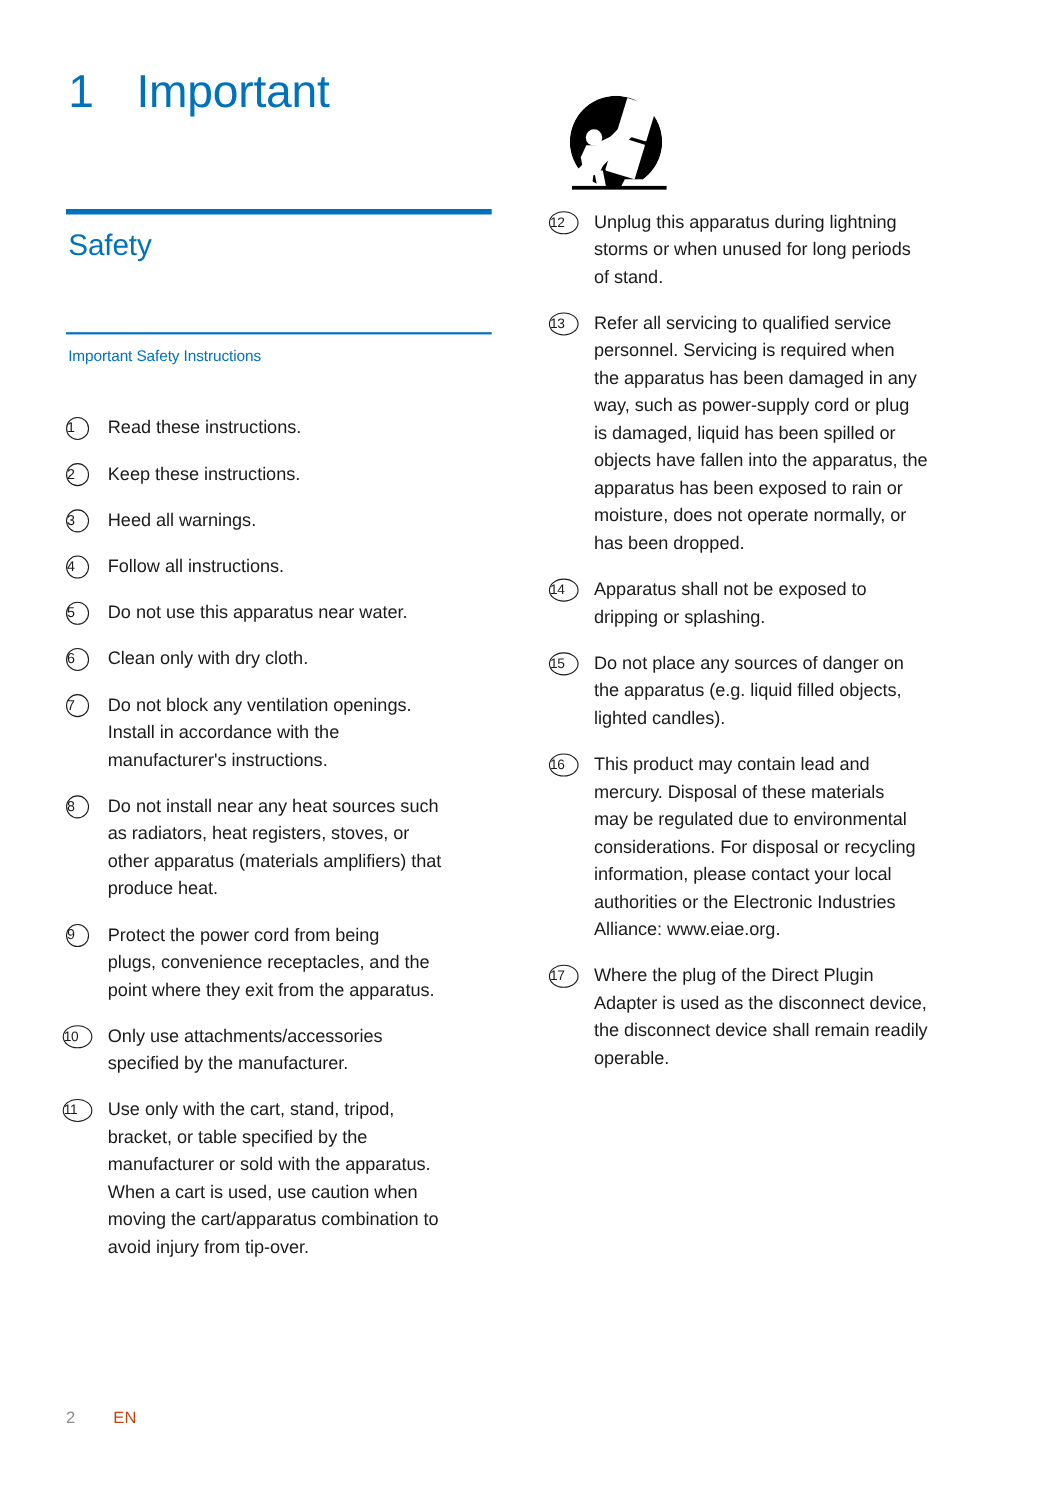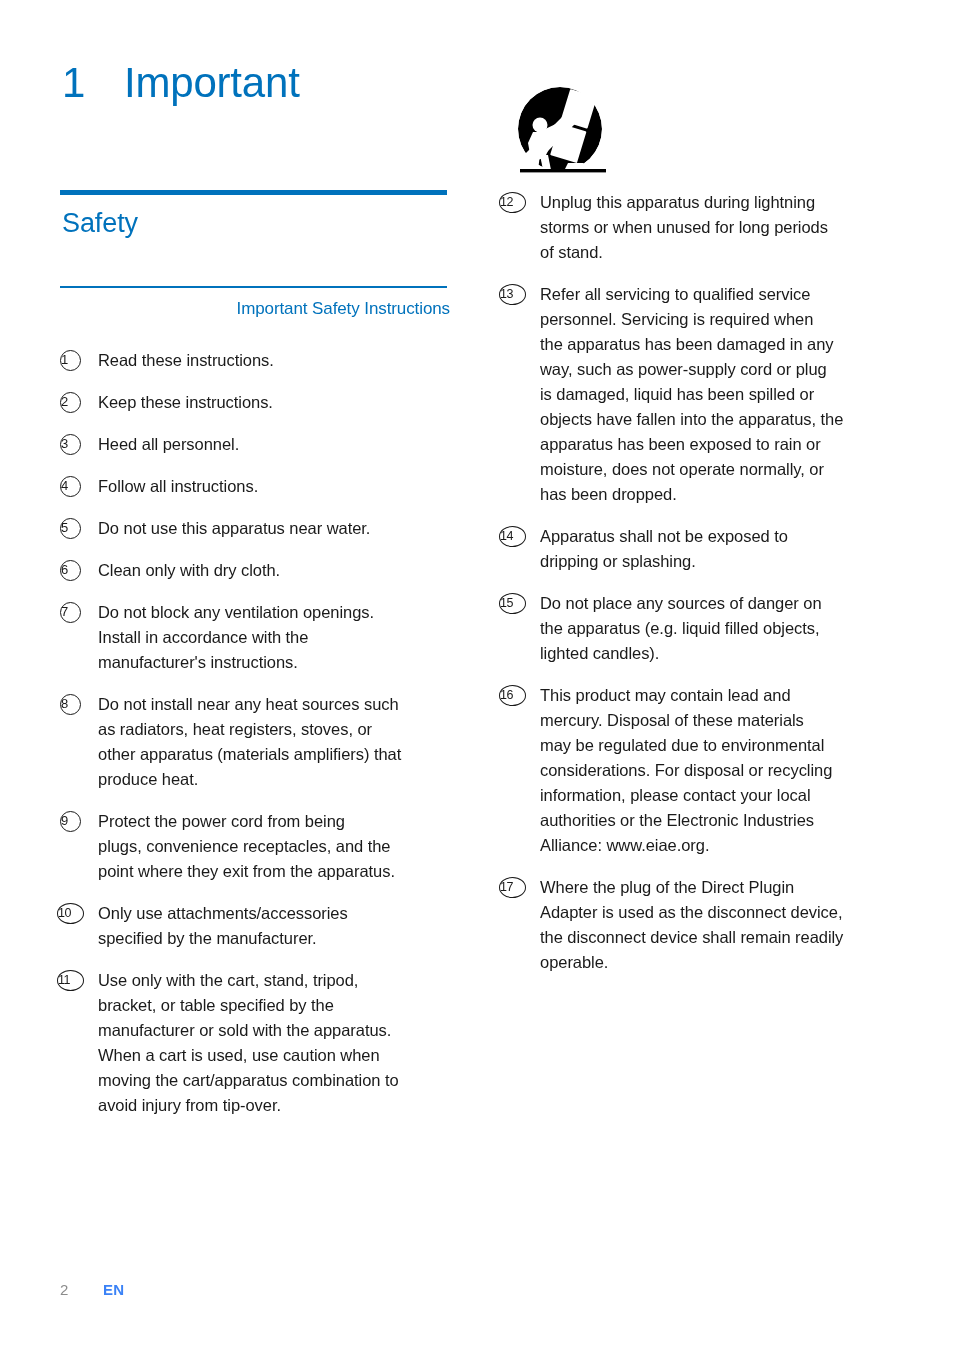--- a/index.html
+++ b/index.html
@@ -59,31 +59,30 @@
     height: 2px;
     background: #0072bc;
     width: 387px;
     margin: 0;
   }
   .h-section {
     color: #0072bc;
     font-size: 27px;
     font-weight: 400;
     line-height: 1.1;
-    margin: 14px 0 0 2px;
+    margin: 14px 0 16px 2px;
     letter-spacing: -0.1px;
   }
   .h-sub {
     color: #0072bc;
-    font-size: 17px;
+    font-size: 14px;
     font-weight: 400;
     line-height: 1.1;
-    margin: 12px 0 0 2px;
+    margin: 12px 0 16px 2px;
     letter-spacing: -0.1px;
-    text-align: right;
   }
   .gap-after-section { height: 47px; }
   .gap-after-sub { height: 30px; }
 
   
   .num-list {
     list-style: none;
     margin: 0;
     padding: 0;
   }
@@ -140,22 +139,22 @@
     align-items: baseline;
     font-size: 15px;
   }
   .footer-page {
     color: #8c8c8c;
     width: 43px;
     flex: 0 0 43px;
     font-weight: 400;
   }
   .footer-lang {
-    color: #3b82f6;
-    font-weight: 700;
+    color: #c2410c;
+    font-weight: 400;
     letter-spacing: 0.2px;
   }
 </style>
 </head>
 <body>
 
 <div class="page">
 
   <div class="chapter-title">
     <span class="chapter-num">1</span>
@@ -203,21 +202,21 @@
   <div class="col col-left">
     <div class="rule-thick"></div>
     <div class="h-section">Safety</div>
     <div class="gap-after-section"></div>
     <div class="rule-thin"></div>
     <div class="h-sub">Important Safety Instructions</div>
     <div class="gap-after-sub"></div>
     <ol class="num-list" id="list-left">
         <li class="num-item"><span class="num-circle">1</span><span><span class="item-line">Read these instructions.</span></span></li>
         <li class="num-item"><span class="num-circle">2</span><span><span class="item-line">Keep these instructions.</span></span></li>
-        <li class="num-item"><span class="num-circle">3</span><span><span class="item-line">Heed all personnel.</span></span></li>
+        <li class="num-item"><span class="num-circle">3</span><span><span class="item-line">Heed all warnings.</span></span></li>
         <li class="num-item"><span class="num-circle">4</span><span><span class="item-line">Follow all instructions.</span></span></li>
         <li class="num-item"><span class="num-circle">5</span><span><span class="item-line">Do not use this apparatus near water.</span></span></li>
         <li class="num-item"><span class="num-circle">6</span><span><span class="item-line">Clean only with dry cloth.</span></span></li>
         <li class="num-item"><span class="num-circle">7</span><span><span class="item-line">Do not block any ventilation openings.</span><span class="item-line">Install in accordance with the</span><span class="item-line">manufacturer's instructions.</span></span></li>
         <li class="num-item"><span class="num-circle">8</span><span><span class="item-line">Do not install near any heat sources such</span><span class="item-line">as radiators, heat registers, stoves, or</span><span class="item-line">other apparatus (materials amplifiers) that</span><span class="item-line">produce heat.</span></span></li>
         <li class="num-item"><span class="num-circle">9</span><span><span class="item-line">Protect the power cord from being</span><span class="item-line">plugs, convenience receptacles, and the</span><span class="item-line">point where they exit from the apparatus.</span></span></li>
         <li class="num-item"><span class="num-circle wide">10</span><span><span class="item-line">Only use attachments/accessories</span><span class="item-line">specified by the manufacturer.</span></span></li>
         <li class="num-item"><span class="num-circle wide">11</span><span><span class="item-line">Use only with the cart, stand, tripod,</span><span class="item-line">bracket, or table specified by the</span><span class="item-line">manufacturer or sold with the apparatus.</span><span class="item-line">When a cart is used, use caution when</span><span class="item-line">moving the cart/apparatus combination to</span><span class="item-line">avoid injury from tip-over.</span></span></li>
       </ol>
   </div>

